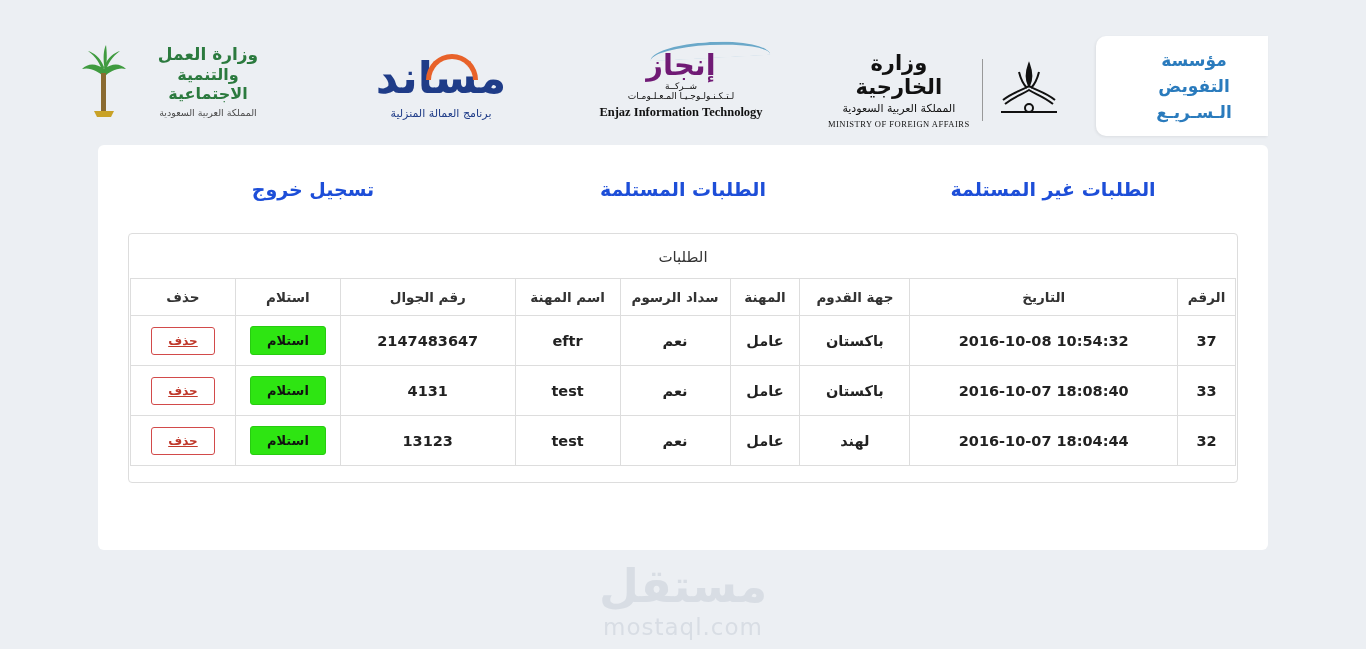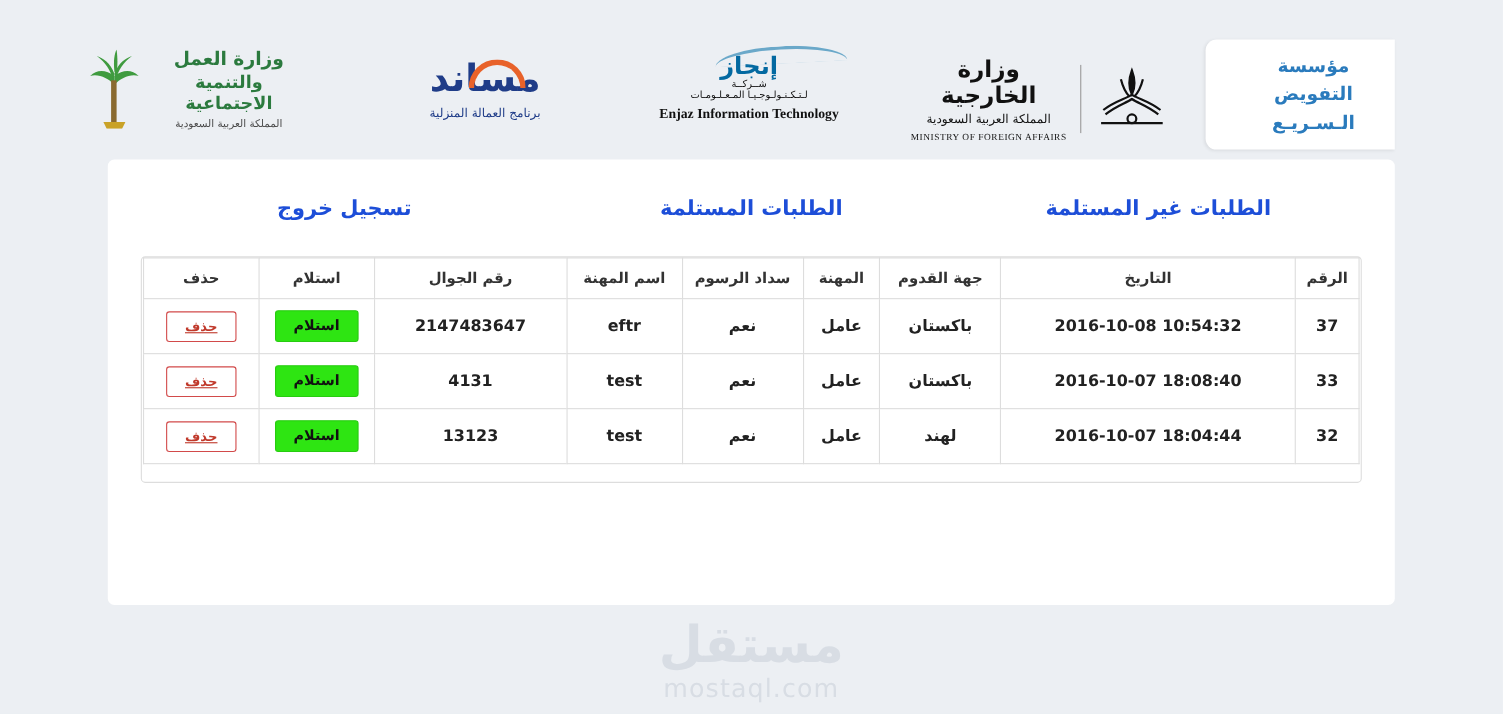--- a/index.html
+++ b/index.html
@@ -61,34 +61,34 @@
     color: #111;
   }
   .mofa .divider { width: 1px; height: 62px; background: #999; }
   .mofa .txt { color: #111; }
   .mofa .txt .l1 { font-size: 21px; font-weight: 700; letter-spacing: 1px; }
   .mofa .txt .l2 { font-size: 11px; margin-top: 3px; }
   .mofa .txt .l3 { font-size: 8.5px; margin-top: 4px; letter-spacing: 0.5px; font-family: "Liberation Serif", serif; }
 
   
   .enjaz { top: 48px; right: 590px; width: 190px; }
-  .enjaz .ar { font-size: 22px; font-weight: 700; color: #0369a1; letter-spacing: -1px; }
+  .enjaz .ar { font-size: 29px; font-weight: 700; color: #701a75; letter-spacing: -1px; }
   .enjaz .ar-sub { font-size: 9px; color: #111; margin-top: -2px; line-height: 12px; }
   .enjaz .en { font-size: 12.5px; color: #111; font-weight: 700; font-family: "Liberation Serif", serif; margin-top: 3px; }
   .enjaz .swoosh {
     position: absolute; top: -6px; right: 6px;
     width: 120px; height: 16px;
     border-top: 3px solid #6aa8c9;
     border-radius: 50%/100% 100% 0 0;
     transform: rotate(-3deg);
   }
 
   
   .musaned { top: 52px; right: 830px; width: 190px; }
-  .musaned .ar { font-size: 34px; font-weight: 700; color: #1f3c88; letter-spacing: -1px; }
+  .musaned .ar { font-size: 44px; font-weight: 700; color: #1f3c88; letter-spacing: -1px; }
   .musaned .sub { font-size: 11px; color: #1f3c88; margin-top: 4px; }
   .musaned .arc {
     position: absolute; top: 2px; right: 58px;
     width: 52px; height: 26px;
     border: 5px solid #e8622a;
     border-bottom: none;
     border-radius: 26px 26px 0 0;
   }
 
   
@@ -279,20 +279,21 @@
 
   <div class="card">
 
     <div class="nav-row">
       <a class="nav-link" href="#">الطلبات غير المستلمة</a>
       <a class="nav-link" href="#">الطلبات المستلمة</a>
       <a class="nav-link" href="#">تسجيل خروج</a>
     </div>
 
     <div class="panel">
+      <div class="panel-title">الطلبات</div>
 
       <table class="orders">
         <thead>
           <tr>
             <th style="width:58px">الرقم</th>
             <th style="width:268px">التاريخ</th>
             <th style="width:110px">جهة القدوم</th>
             <th style="width:70px">المهنة</th>
             <th style="width:110px">سداد الرسوم</th>
             <th style="width:105px">اسم المهنة</th>

